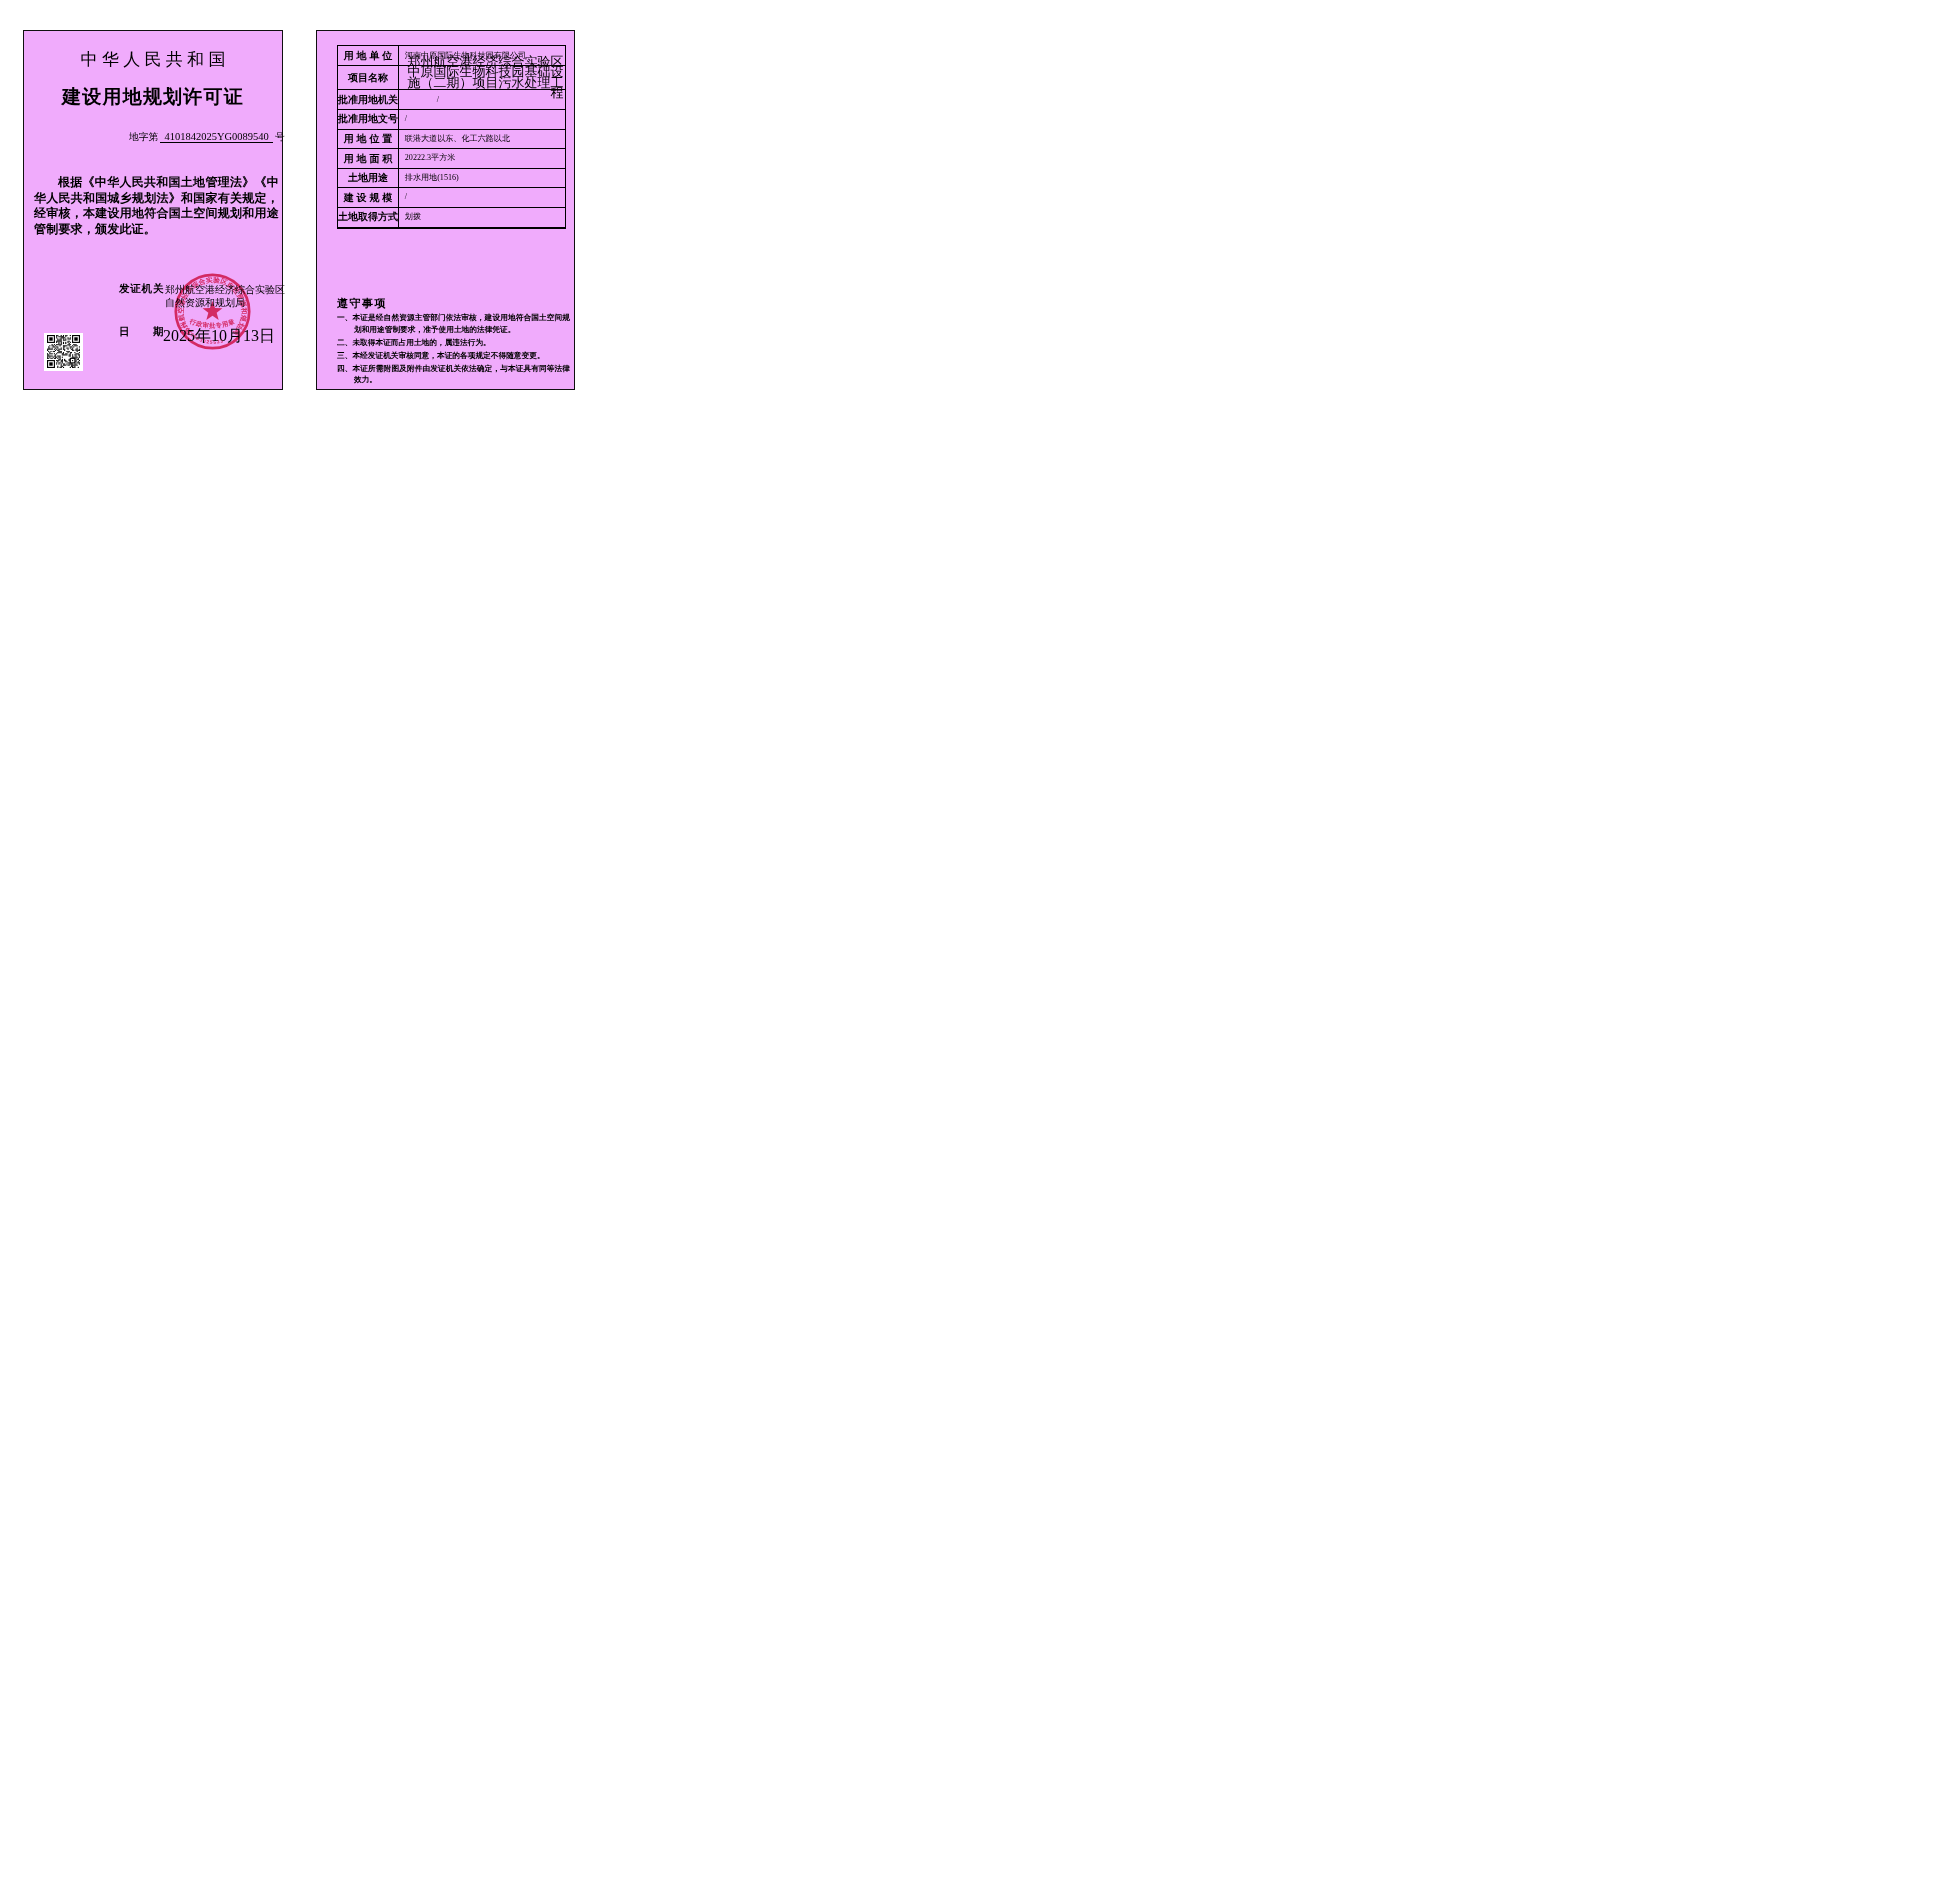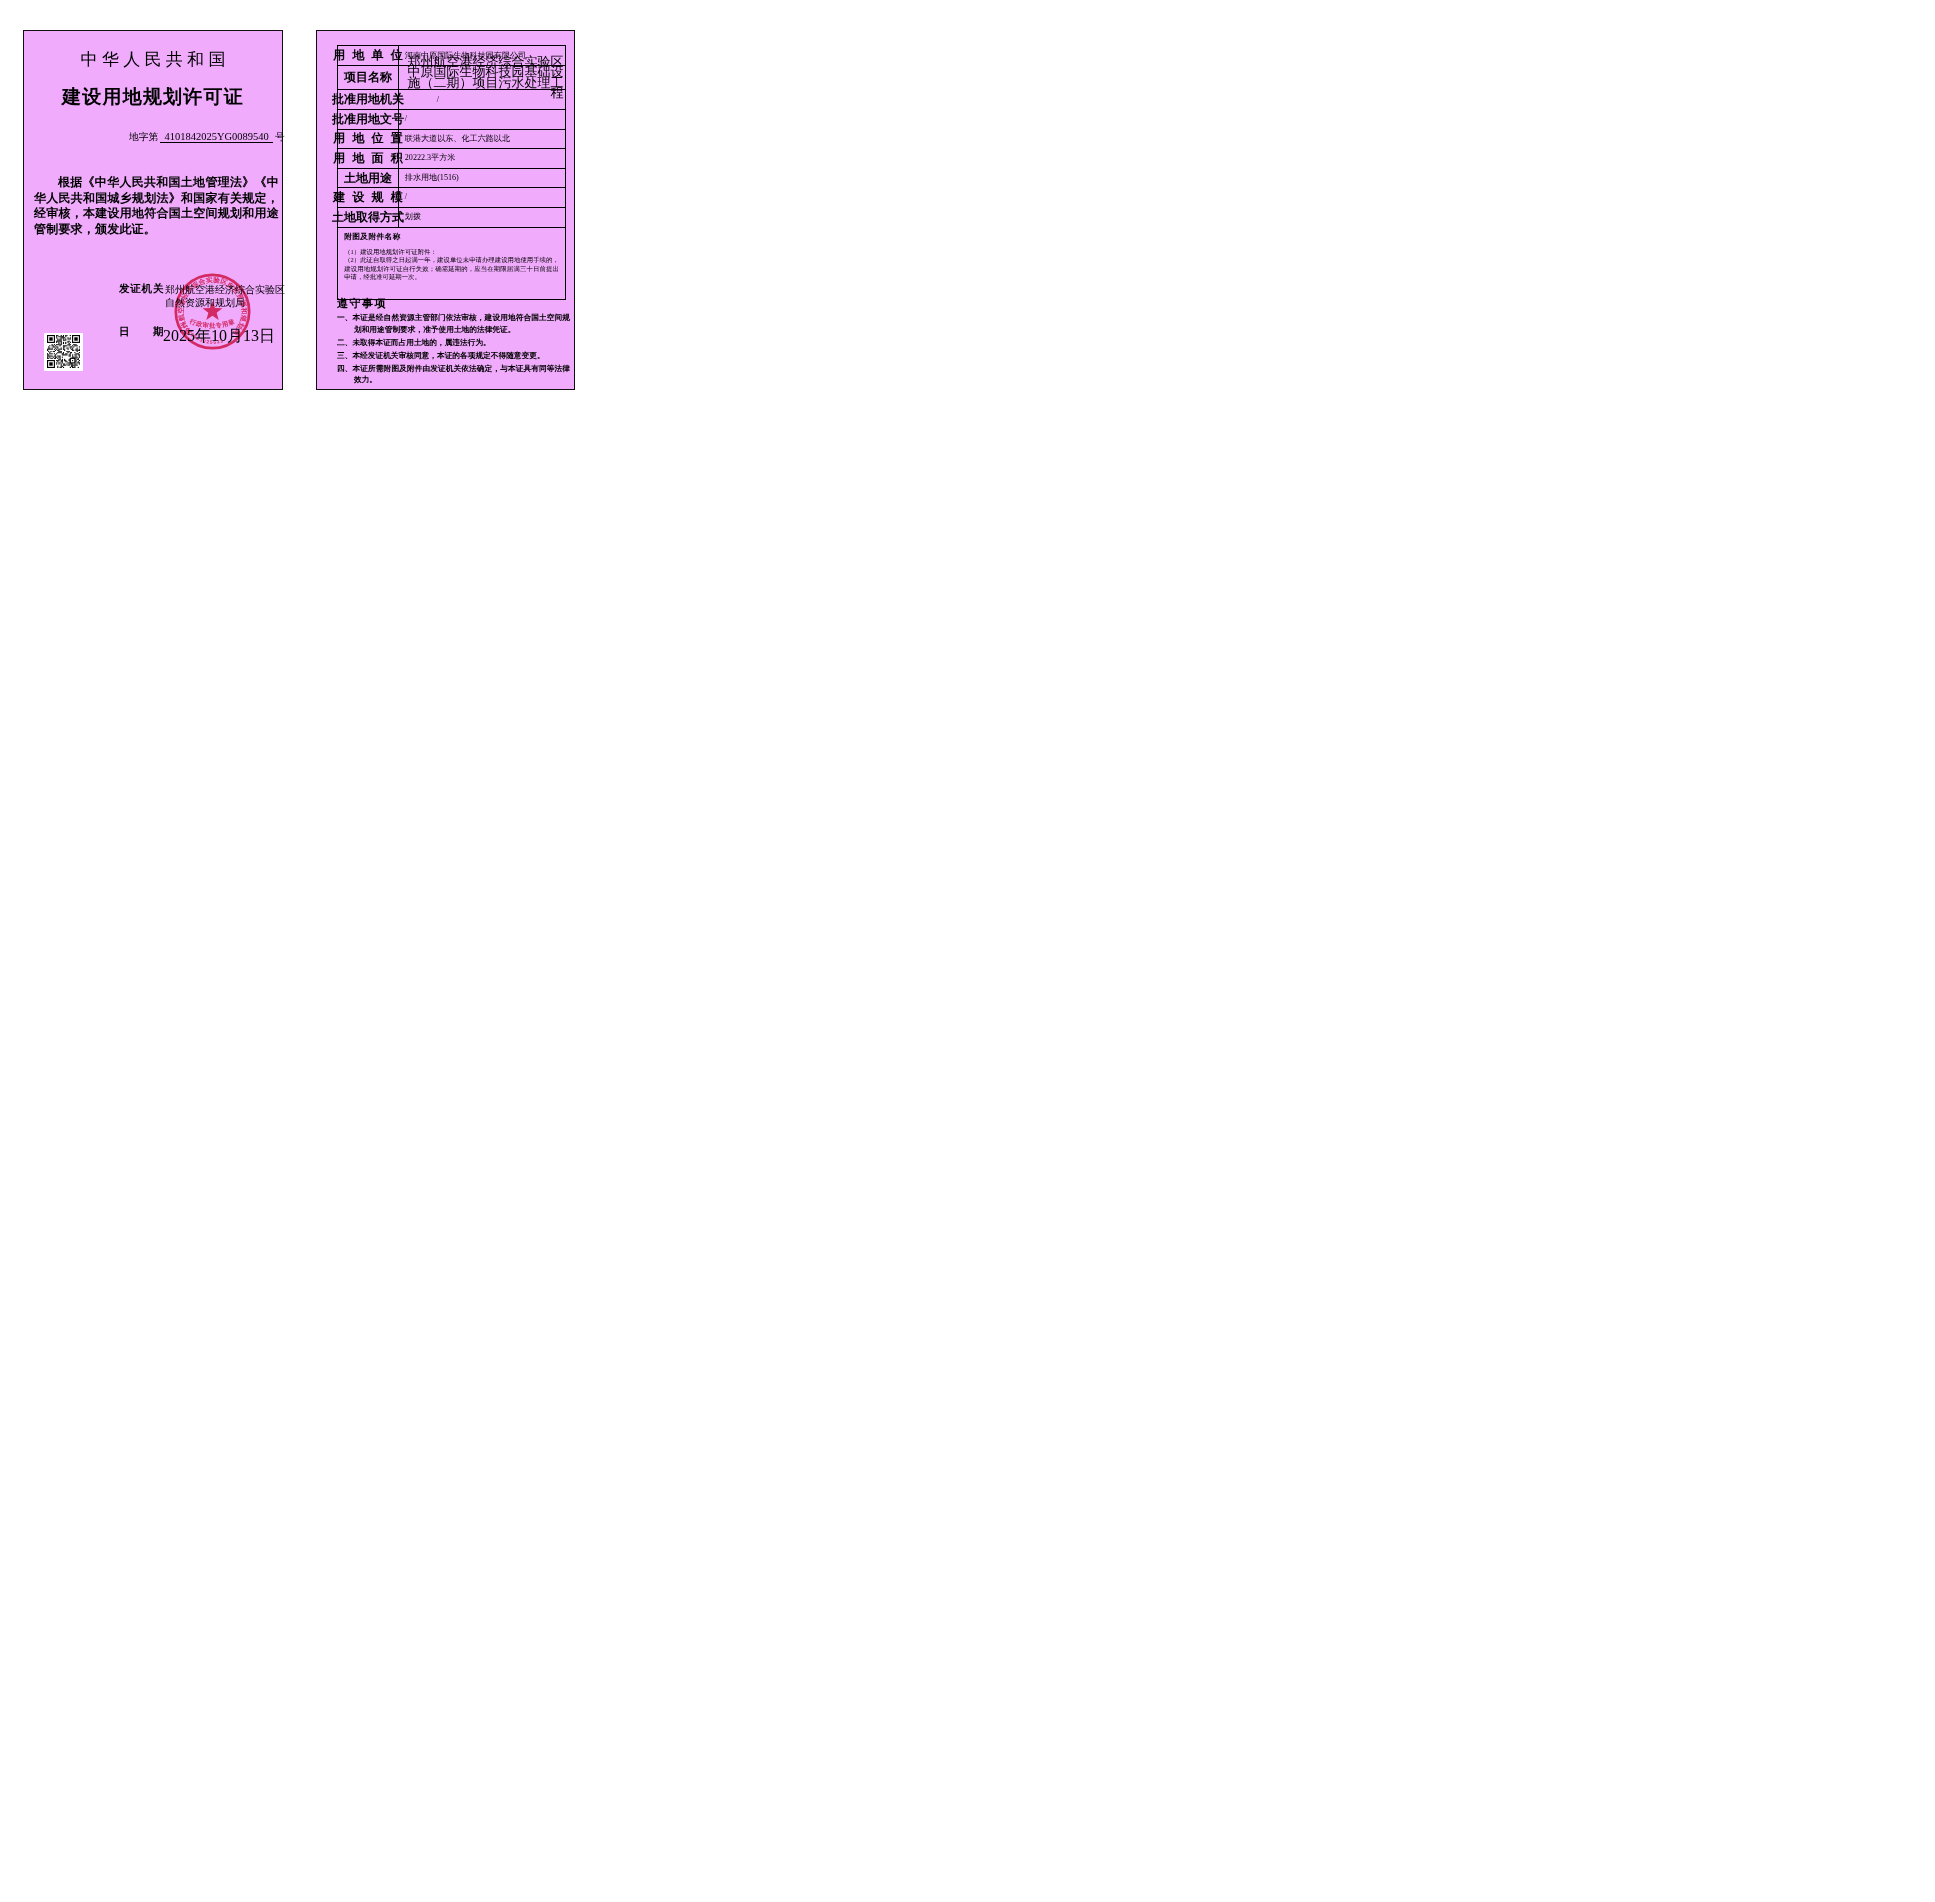--- a/index.html
+++ b/index.html
@@ -36,22 +36,22 @@
   .seal .bottom-text{font-size:16.5px;font-weight:700;letter-spacing:1px;}
   .qr-box{position:absolute;left:20px;top:302px;width:39px;height:38px;background:#ffffff;z-index:2;}
   .qr-box svg{position:absolute;left:2.7px;top:2.3px;}
 
   
   .dtable{position:absolute;left:20px;top:14.3px;width:229px;box-sizing:border-box;
           border:1.2px solid #000;border-left-width:0.8px;border-right-width:0.8px;}
   .t-row{display:flex;border-bottom:1.2px solid #000;box-sizing:border-box;}
   .t-label{width:61px;flex:0 0 61px;border-right:0.8px solid #000;box-sizing:border-box;
            display:flex;align-items:center;justify-content:center;text-align:center;
-           font-family:Liberation Mono, monospace;
-           font-size:12px;font-weight:700;white-space:pre;}
+           font-family:Liberation Sans, sans-serif;
+           font-size:10px;font-weight:700;white-space:pre;}
   .t-value{flex:1;display:flex;align-items:center;box-sizing:border-box;
            padding:1.5px 1.5px 1.5px 5.8px;font-size:8.1px;line-height:10.5px;}
   .t-value.small{font-size:13px;text-align:right;}
   .attach{box-sizing:border-box;height:71px;padding:3.9px 6.2px 0 6.2px;}
   .attach-label{font-family:"Liberation Sans","DejaVu Sans",sans-serif;
            font-size:7.7px;font-weight:700;letter-spacing:0.4px;}
   .attach-notes{margin-top:6.2px;font-size:6.4px;line-height:8.5px;text-align:justify;}
   .attach-notes p{margin:0;}
   .notice-heading{position:absolute;left:20px;top:265px;margin:0;
            font-family:"Liberation Sans","DejaVu Sans",sans-serif;
@@ -462,27 +462,20 @@
           </div>
           <div class="t-row" style="height: 19.4px;">
             <div class="t-label">建 设 规 模</div>
             <div class="t-value">/</div>
           </div>
           <div class="t-row" style="height: 20px;">
             <div class="t-label">土地取得方式</div>
             <div class="t-value">划拨</div>
           </div>
         </div>
-      <div class="attach">
-        <div class="attach-label">附图及附件名称</div>
-        <div class="attach-notes" id="attach-notes">
-            <p>（1）建设用地规划许可证附件：</p>
-            <p>（2）此证自取得之日起满一年，建设单位未申请办理建设用地使用手续的，建设用地规划许可证自行失效；确需延期的，应当在期限届满三十日前提出申请，经批准可延期一次。</p>
-          </div>
-      </div>
     </div>
 
     <h2 class="notice-heading">遵守事项</h2>
     <div class="notice-items" id="notice-items">
         <p class="notice-item">一、本证是经自然资源主管部门依法审核，建设用地符合国土空间规划和用途管制要求，准予使用土地的法律凭证。</p>
         <p class="notice-item">二、未取得本证而占用土地的，属违法行为。</p>
         <p class="notice-item">三、本经发证机关审核同意，本证的各项规定不得随意变更。</p>
         <p class="notice-item">四、本证所需附图及附件由发证机关依法确定，与本证具有同等法律效力。</p>
       </div>
   </section>

